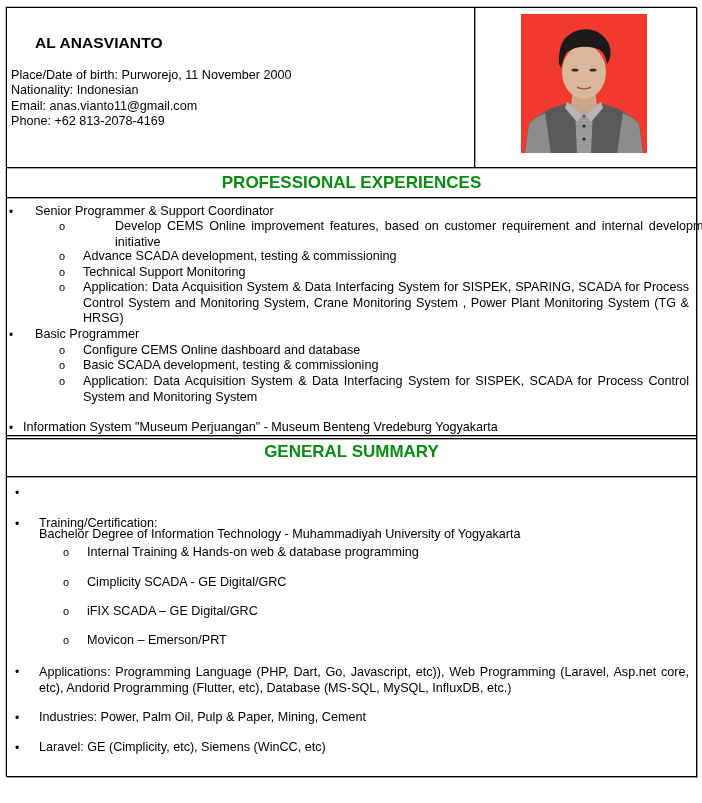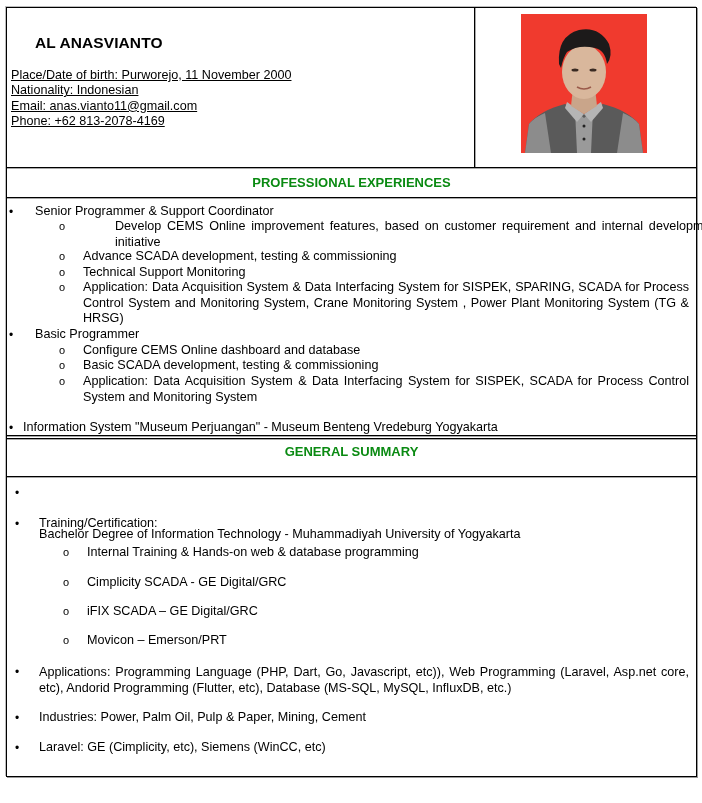--- a/index.html
+++ b/index.html
@@ -17,28 +17,28 @@
     .row:last-child { border-bottom: none; box-shadow: none; }
     .row.header { height: 159px; display: flex; }
     .header-left { width: 467px; border-right: 1px solid #000; box-shadow: 1px 0 0 #a8a8a8; position: relative; }
     .header-right { flex: 1; position: relative; }
     .name {
       position: absolute; left: 4px; top: 26px; font-weight: bold; font-size: 15.5px;
       letter-spacing: 0.1px;
       margin-left: 24px;
     }
     .info { position: absolute; left: 4px; top: 60px; line-height: 15.4px; font-size: 12.6px; }
-    .info div { white-space: nowrap; text-decoration: underline; }
+    .info div { white-space: nowrap; }
     .photo {
       position: absolute; left: 46px; top: 6px; width: 126px; height: 139px;
       background: #f03a2e; overflow: hidden;
     }
     .section-title {
       height: 29px; line-height: 29px; text-align: center; font-weight: bold;
-      color: #0a8a12; font-size: 13px;
+      color: #0a8a12; font-size: 17px;
     }
     .row.gap { height: 2px; }
     .exp-body { height: 237px; position: relative; }
     .sum-body { height: 299px; position: relative; }
     .line { position: absolute; white-space: nowrap; }
     .bullet { position: absolute; font-size: 12px; }
     .circle { position: absolute; font-size: 11px; }
     .just { text-align: justify; text-align-last: left; white-space: normal; }
   </style>
 </head>

